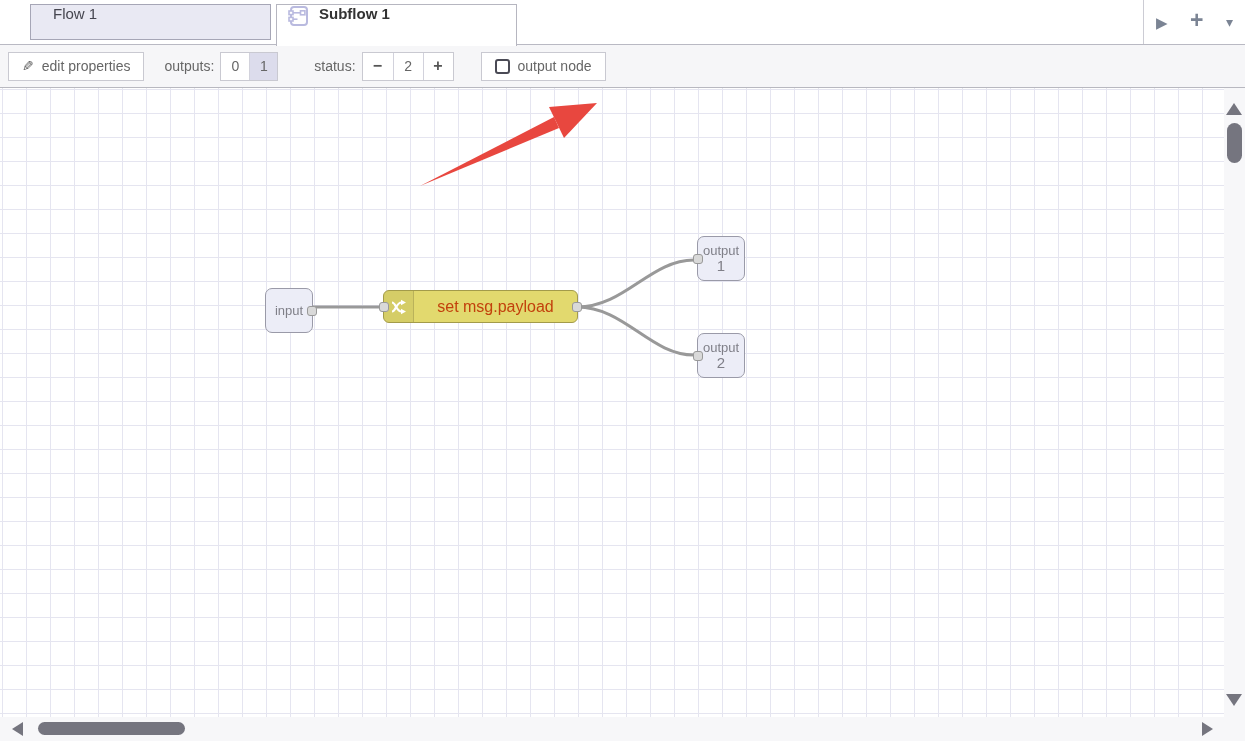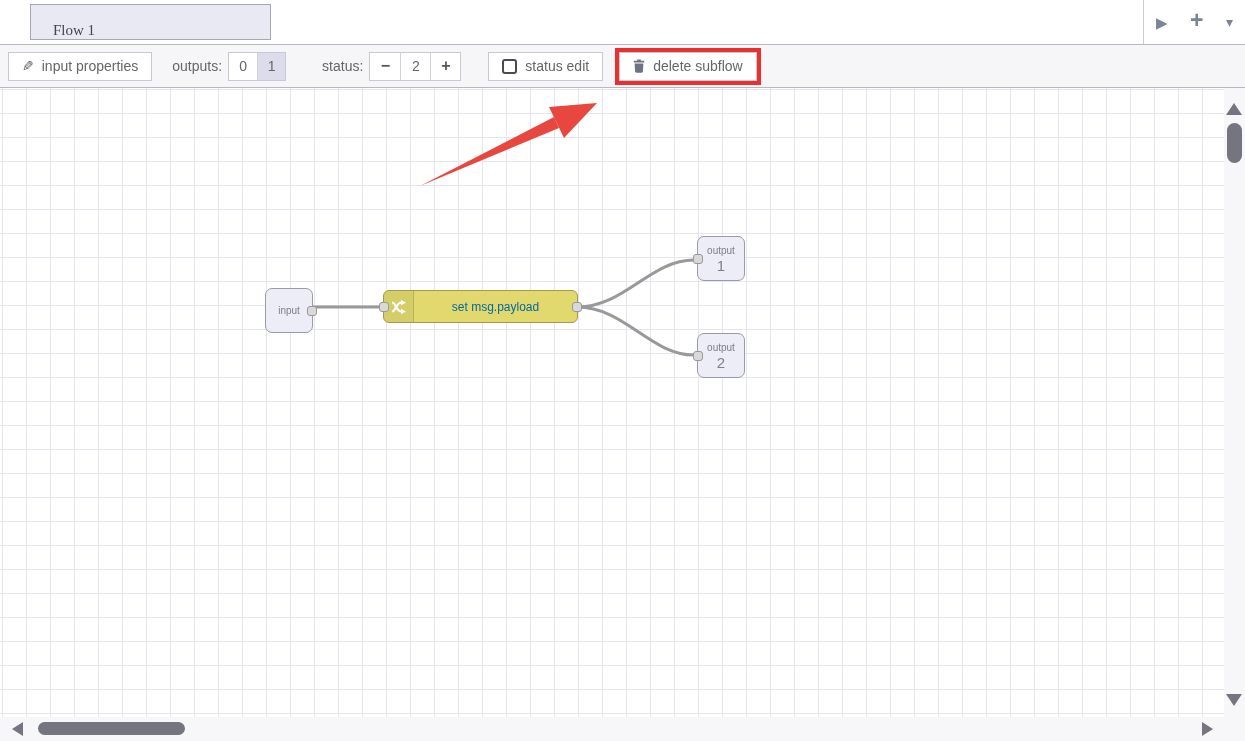--- a/index.html
+++ b/index.html
@@ -7,21 +7,21 @@
   body {
     width:1245px; height:741px; overflow:hidden; background:#fff;
     font-family:"Liberation Sans", sans-serif;
     --accent-red:#e8312f; --arrow-red:#e8473f;
     --node-yellow:#e2d96e; --node-yellow-border:#a39b4a;
     --wire:#999999; --port-node-fill:#ecedf7;
   }
 
   
   .tabbar { position:relative; height:45px; background:#fff; border-bottom:1px solid #b9b9c3; }
-  .tab { position:absolute; display:flex; align-items:flex-end; cursor:pointer;font-family:Liberation Serif, serif; }
+  .tab { position:absolute; display:flex; align-items:flex-start; cursor:pointer; }
   .tab-inactive {
     left:30px; top:4px; width:241px; height:36px;
     background:#e9e9f3; border:1px solid #a6a6b6;
     padding-left:22px; color:#45454f; font-size:15px;
   }
   .tab-active {
     left:276px; top:4px; width:241px; height:42px; z-index:2;
     background:#fff; border:1px solid #b6b6c0; border-bottom:none;
     padding-left:11px; gap:9px; color:#333; font-size:15px; font-weight:bold;
   }
@@ -75,42 +75,42 @@
     background-size:24px 24px; background-position:2px 1px;
   }
   .wires { position:absolute; left:0; top:0; }
 
   .node { position:absolute; border-radius:7px; cursor:pointer; }
   .port-node {
     width:48px; height:45px; background:var(--port-node-fill);
     border:1px solid #9a9aa8; color:#7f7f88;
     display:flex; flex-direction:column; align-items:center; justify-content:center;
   }
-  .port-node .lbl { font-size:10px; line-height:14px; }
+  .port-node .lbl { font-size:13px; line-height:14px; }
   .port-node .num { font-size:15px; line-height:16px; }
   .node-input   { left:265px; top:200px; }
   .node-output1 { left:697px; top:148px; }
   .node-output2 { left:697px; top:245px; }
   .port {
     position:absolute; width:10px; height:10px; background:#d9d9d9;
     border:1px solid #999; border-radius:3px;
   }
   .port.r45 { right:-5px; top:17px; }
   .port.l45 { left:-5px;  top:17px; }
   .node-change {
     left:383px; top:202px; width:195px; height:33px;
     background:var(--node-yellow); border:1px solid var(--node-yellow-border);
     border-radius:6px; display:flex; align-items:stretch;
   }
   .change-icon-area {
     width:30px; background:rgba(0,0,0,0.055); border-right:1px solid rgba(0,0,0,0.13);
     border-radius:5px 0 0 5px; display:flex; align-items:center; justify-content:center;
   }
   .change-label { flex:1; display:flex; align-items:center; justify-content:center;
-    font-size:12px; color:#0369a1; }
+    font-size:16px; color:#c2410c; }
   .node-change .port { top:11px; }
   .node-change .pl { left:-5px; }
   .node-change .pr { right:-5px; }
 
   
   .vscroll { position:absolute; right:0; top:0; width:21px; height:629px; background:#f7f7f9; }
   .tri-up { position:absolute; left:2px; top:15px; width:0; height:0;
     border-left:8px solid transparent; border-right:8px solid transparent;
     border-bottom:12px solid #75757f; cursor:pointer; }
   .vthumb { position:absolute; left:3px; top:35px; width:15px; height:40px;
@@ -130,31 +130,44 @@
 </style>
 </head>
 <body style="--accent-red: #e8312f; --arrow-red: #e8473f; --node-yellow: #e2d96e; --node-yellow-border: #a39b4a; --wire: #999999; --port-node-fill: #ecedf7;">
 
 <div class="app">
 
   <header class="tabbar">
     <div class="tab tab-inactive">
       <span>Flow 1</span>
     </div>
+    <div class="tab tab-active">
+      <span class="subflow-icon">
+        <svg width="22" height="22" viewBox="0 0 22 22" fill="none" stroke="#b9badf">
+          <rect x="3" y="2" width="16" height="18" rx="3" stroke-width="2"></rect>
+          <line x1="5" y1="7.8" x2="13" y2="7.8" stroke-width="1.6"></line>
+          <line x1="5" y1="14.2" x2="9.5" y2="14.2" stroke-width="1.6"></line>
+          <rect x="1" y="6" width="4" height="3.6" fill="#fff" stroke-width="1.6"></rect>
+          <rect x="1" y="12.4" width="4" height="3.6" fill="#fff" stroke-width="1.6"></rect>
+          <rect x="12.5" y="5.8" width="4.4" height="4" fill="#fff" stroke-width="1.6"></rect>
+        </svg>
+      </span>
+      <span>Subflow 1</span>
+    </div>
     <div class="tabbar-actions">
       <span class="tb-icon play">▶</span>
       <span class="tb-icon plus">+</span>
       <span class="tb-icon caret">▾</span>
     </div>
   </header>
 
   <div class="toolbar">
     <button class="btn">
       <span class="pencil">✎</span>
-      <span>input properties</span>
+      <span>edit properties</span>
     </button>
 
     <span class="tb-label">outputs:</span>
     <div class="btn-group">
       <button class="gbtn">0</button>
       <button class="gbtn selected">1</button>
     </div>
 
     <span class="tb-label outputs">status:</span>
     <div class="btn-group">
@@ -162,34 +175,23 @@
         <span class="glyph">−</span>
       </button>
       <button class="gbtn wide">2</button>
       <button class="gbtn wide">
         <span class="glyph">+</span>
       </button>
     </div>
 
     <button class="btn status">
       <span class="checkbox"></span>
-      <span>status edit</span>
+      <span>output node</span>
     </button>
 
-    <div class="delete-highlight">
-      <button class="btn">
-        <span class="trash-icon">
-          <svg width="12" height="14" viewBox="0 0 12 14" fill="#6d7380">
-            <path d="M4.2 0.6 h3.6 v1.2 h3.4 v1.6 H0.8 V1.8 h3.4 z"></path>
-            <path d="M1.6 4.6 h8.8 l-0.5 8 a1.2 1.2 0 0 1 -1.2 1.1 H3.3 a1.2 1.2 0 0 1 -1.2 -1.1 z"></path>
-          </svg>
-        </span>
-        <span>delete subflow</span>
-      </button>
-    </div>
   </div>
 
   <div class="main">
     <div class="canvas">
 
       <svg class="wires" width="1224" height="629">
         <path d="M313 219 L382 219" style="stroke:var(--wire)" stroke-width="3" fill="none" stroke-linecap="round"></path>
         <path d="M577 219 C625 219 650 172 694 172" style="stroke:var(--wire)" stroke-width="3" fill="none" stroke-linecap="round"></path>
         <path d="M577 219 C625 219 650 267 694 267" style="stroke:var(--wire)" stroke-width="3" fill="none" stroke-linecap="round"></path>
         <g>

